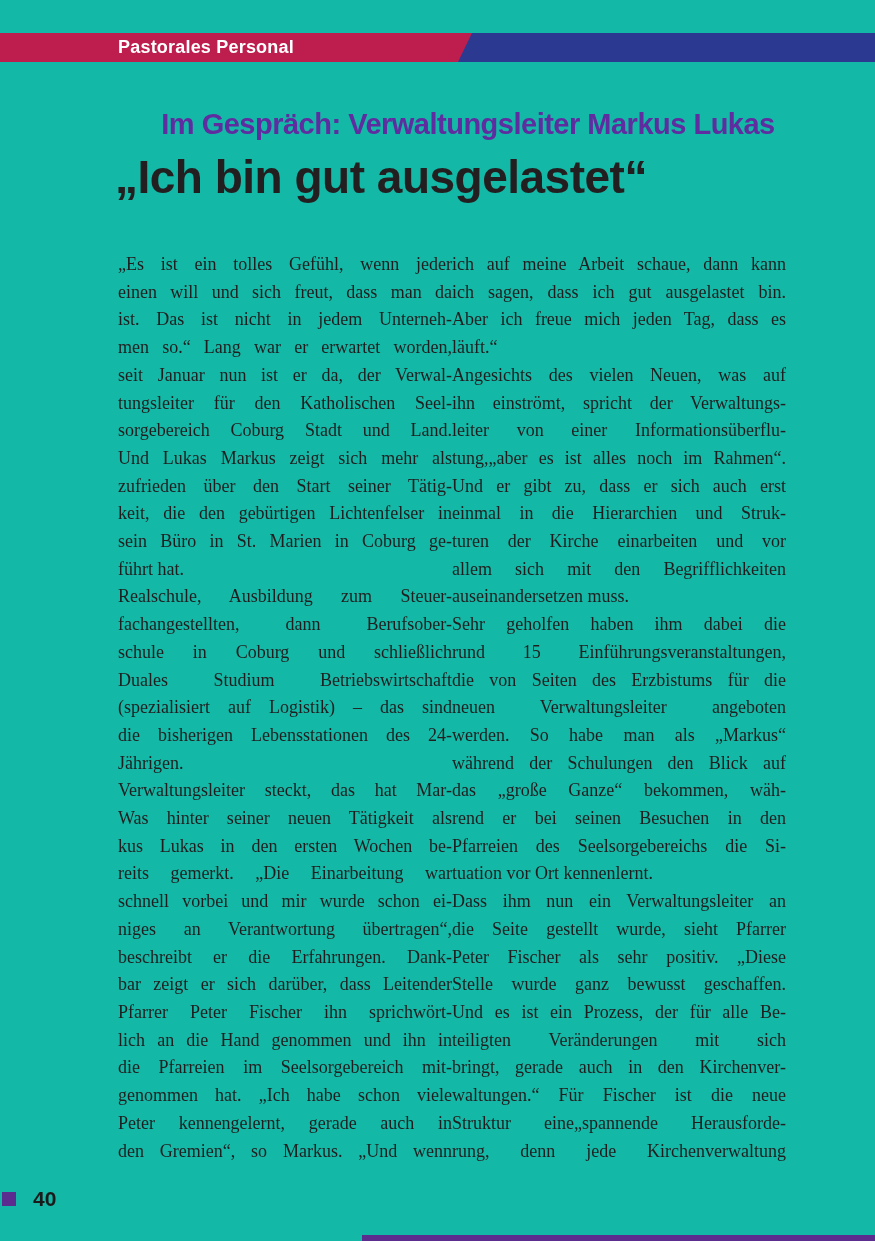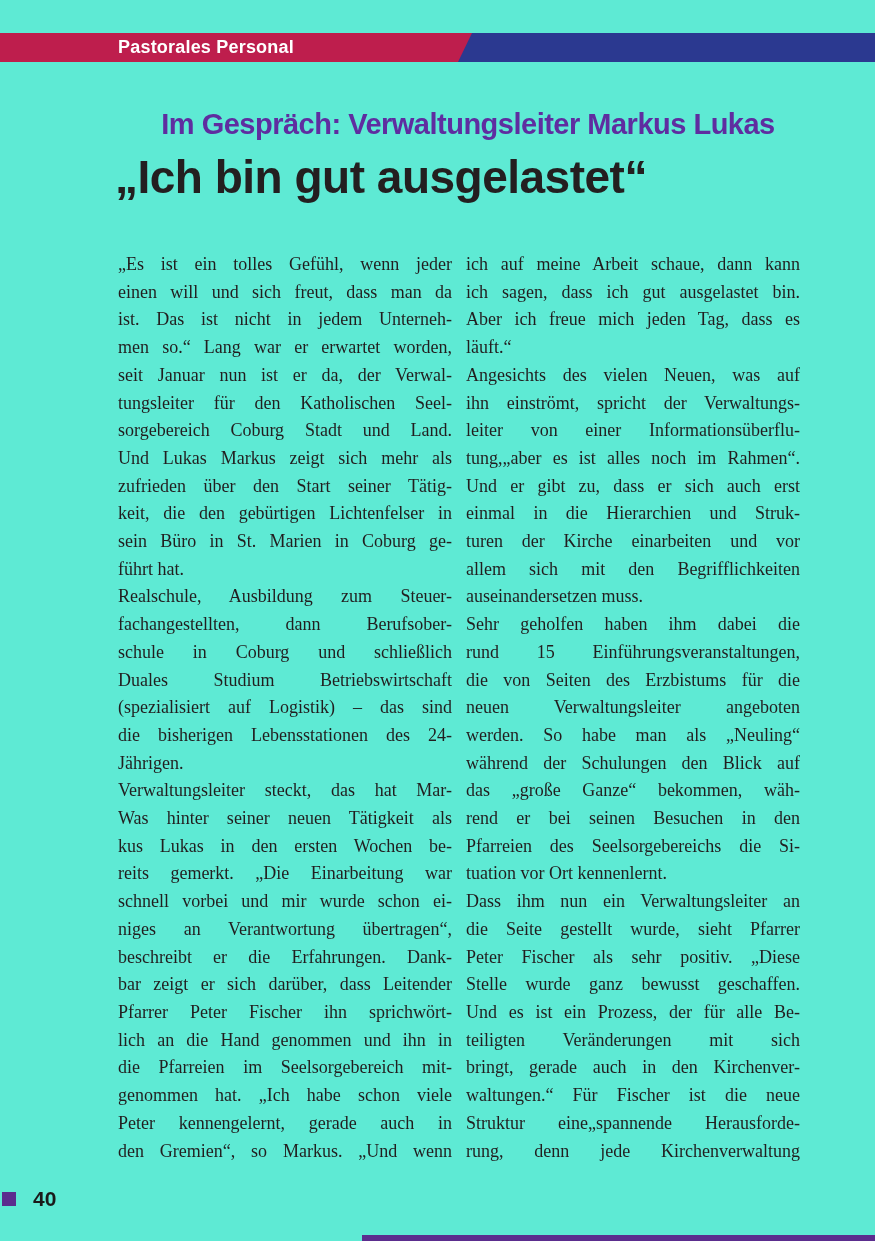--- a/index.html
+++ b/index.html
@@ -1,19 +1,19 @@
 <!DOCTYPE html>
 <html><head>
 <meta charset="utf-8">
 <style>
   html,body{margin:0;padding:0;background:#ffffff;}
   .page{
     position:relative;
     width:875px;height:1241px;
-    background:#5eead4;
+    background:#14b8a6;
     overflow:hidden;
     font-family:"Liberation Sans",sans-serif;
   }
   
   .band{
     position:absolute;left:0;top:33px;width:875px;height:29px;
     background:#2b3990;
   }
   .band-red{
     position:absolute;left:0;top:0;width:100%;height:100%;
@@ -33,21 +33,21 @@
     text-align:center;
   }
   .title{
     position:absolute;left:115px;top:150px;width:720px;
     color:#231f20;font-size:46px;font-weight:bold;letter-spacing:-.5px;
     margin:0;
   }
   
   .columns{
     position:absolute;left:118px;top:251px;width:682px;
-    display:flex;gap:14px;
+    display:flex;gap:0;
   }
   .col{
     width:334px;
     font-family:"Liberation Serif",serif;
     color:#221e1f;
     font-size:18px;line-height:27.7px;
   }
   .bline{
     text-align:justify;
     
@@ -131,21 +131,21 @@
         <div class="bline">tung,„aber es ist alles noch im Rahmen“.</div>
         <div class="bline">Und er gibt zu, dass er sich auch erst</div>
         <div class="bline">einmal in die Hierarchien und Struk-</div>
         <div class="bline">turen der Kirche einarbeiten und vor</div>
         <div class="bline">allem sich mit den Begrifflichkeiten</div>
         <div class="bline pend">auseinandersetzen muss.</div>
         <div class="bline">Sehr geholfen haben ihm dabei die</div>
         <div class="bline">rund 15 Einführungsveranstaltungen,</div>
         <div class="bline">die von Seiten des Erzbistums für die</div>
         <div class="bline">neuen Verwaltungsleiter angeboten</div>
-        <div class="bline">werden. So habe man als „Neuling“</div>
+        <div class="bline">werden. So habe man als „Markus“</div>
         <div class="bline">während der Schulungen den Blick auf</div>
         <div class="bline">das „große Ganze“ bekommen, wäh-</div>
         <div class="bline">rend er bei seinen Besuchen in den</div>
         <div class="bline">Pfarreien des Seelsorgebereichs die Si-</div>
         <div class="bline pend">tuation vor Ort kennenlernt.</div>
         <div class="bline">Dass ihm nun ein Verwaltungsleiter an</div>
         <div class="bline">die Seite gestellt wurde, sieht Pfarrer</div>
         <div class="bline">Peter Fischer als sehr positiv. „Diese</div>
         <div class="bline">Stelle wurde ganz bewusst geschaffen.</div>
         <div class="bline">Und es ist ein Prozess, der für alle Be-</div>

